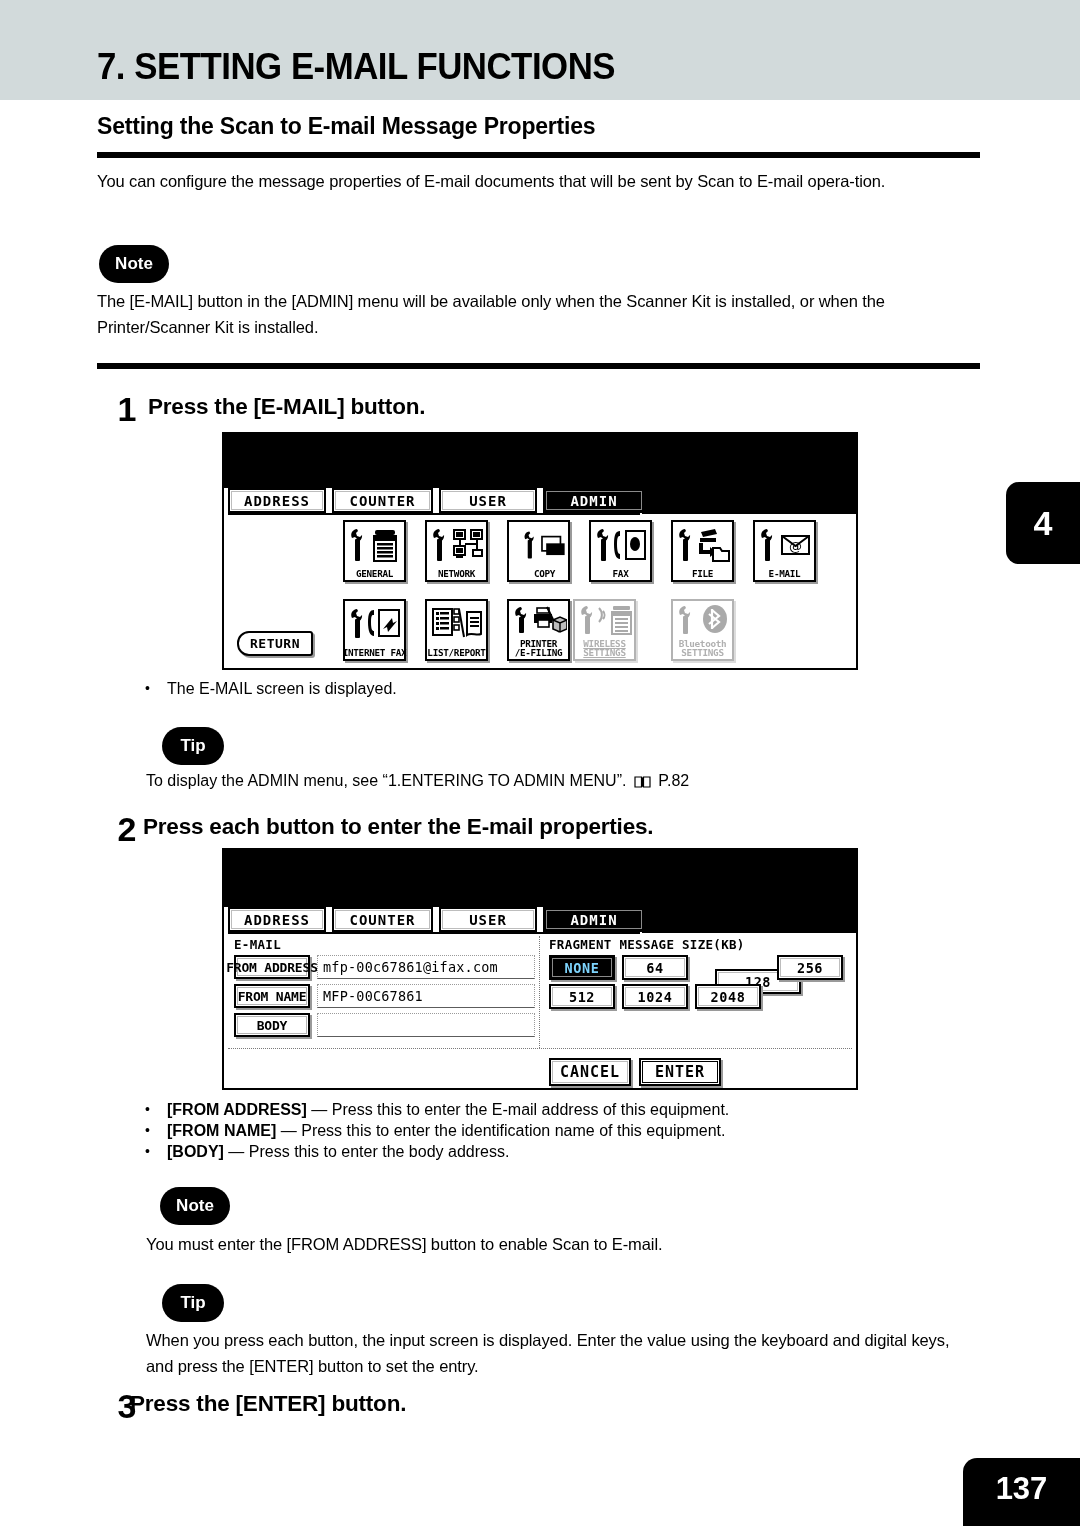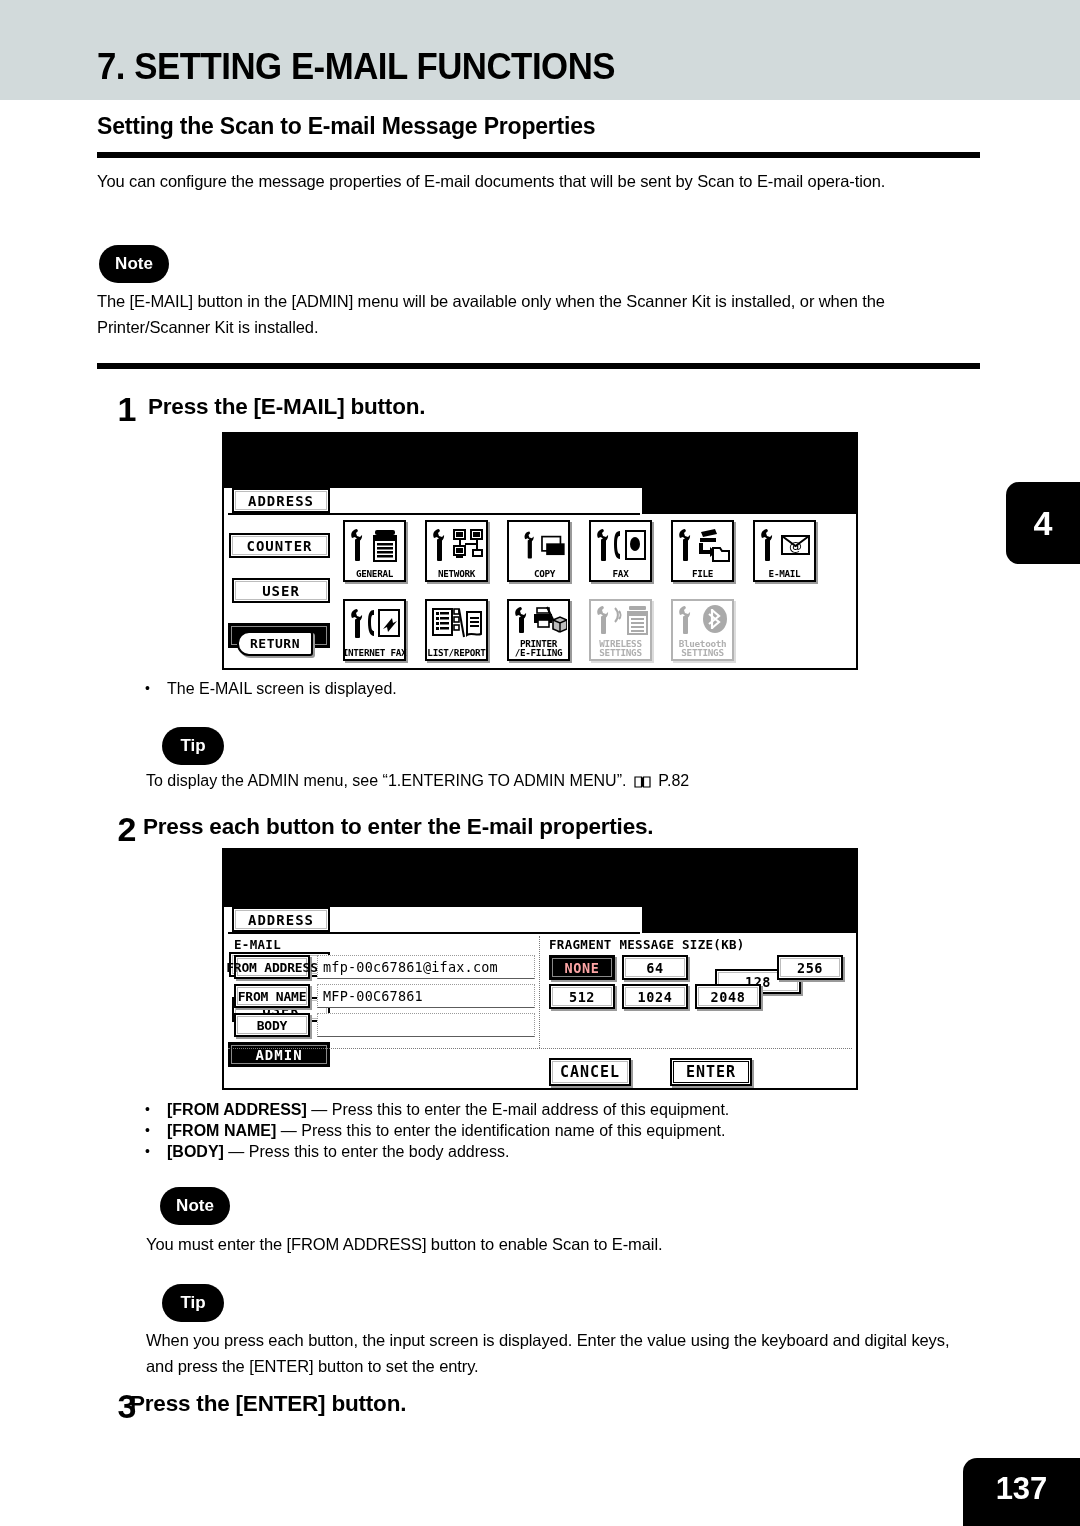--- a/index.html
+++ b/index.html
@@ -145,22 +145,21 @@
   .lcd-top-black {
     position: absolute;
     left: 0; top: 0;
     width: 100%;
     background: #000;
   }
   .lcd-tabs {
     position: absolute;
     display: flex;
     align-items: flex-end;
-    gap: 20px;
-    flex-direction: column;
+    gap: 6px;
   }
   .lcd-tab {
     height: 25px;
     border: 2px solid #000;
     background: #fff;
     display: flex;
     align-items: center;
     justify-content: center;
     font-size: 14px;
     font-weight: bold;
@@ -269,21 +268,21 @@
     background: #fff;
     display: flex;
     align-items: center;
     justify-content: center;
     font-size: 13.5px;
     font-weight: bold;
     letter-spacing: 0.6px;
     box-shadow: inset 0 0 0 1px #fff, inset 0 0 0 2px #bdbdbd, 2px 2px 0 #9a9a9a;
   }
   .size-btn.sel {
-    background: #000; color: #fca5a5;
+    background: #000; color: #7dd3fc;
     box-shadow: inset 0 0 0 1px #000, inset 0 0 0 2px #8a8a8a, 2px 2px 0 #9a9a9a;
   }
   .vdiv {
     position: absolute;
     border-left: 1px dotted #7a7a7a;
   }
   .hdiv {
     position: absolute;
     border-top: 1px dotted #7a7a7a;
   }
@@ -293,21 +292,21 @@
     border: 2px solid #000;
     background: #fff;
     display: flex;
     align-items: center;
     justify-content: center;
     font-size: 15px;
     font-weight: bold;
     letter-spacing: 1px;
     box-shadow: inset 0 0 0 1px #fff, inset 0 0 0 2px #bdbdbd, 2px 2px 0 #9a9a9a;
   }
-  .action-btn.strong { box-shadow: inset 0 0 0 1px #fff, inset 0 0 0 2px #000, 2px 2px 0 #9a9a9a; margin-left: 31px; }
+  .action-btn.strong { box-shadow: inset 0 0 0 1px #fff, inset 0 0 0 2px #000, 2px 2px 0 #9a9a9a; }
 
   .bookglyph { display:inline-block; vertical-align:-2px; margin:0 3px; }
 </style>
 </head>
 <body>
 
 <div class="chapter-band"></div>
 <div class="chapter-title">7. SETTING E-MAIL FUNCTIONS</div>
 
 <div class="section-title">Setting the Scan to E-mail Message Properties</div>
@@ -502,21 +501,21 @@
           <rect x="27" y="14" width="11" height="7" fill="#fff" stroke="#000" stroke-width="1.6"></rect>
           <path d="M48 26L36 1" stroke="#000" stroke-width="2"></path>
           <path d="M42 14l7-3 7 3v9l-7 3-7-3z" fill="#bdbdbd" stroke="#000" stroke-width="1.6"></path>
           <path d="M42 14l7 3 7-3M49 17v9" fill="none" stroke="#000" stroke-width="1.4"></path>
         </g>
       </svg>
     </div>
     <div class="lbl two">PRINTER<br>/E-FILING</div>
   </div>
 
-  <div class="icon-btn disabled" style="left:365px; top:165px;">
+  <div class="icon-btn disabled" style="left:349px; top:165px;text-decoration:underline;">
     <div class="glyph">
       <svg width="56" height="32" viewBox="0 0 56 32">
         <g fill="#000">
           <path d="M10 2a6 6 0 0 0-5 9l3-1 2 2-1 3a6 6 0 0 0 6-7l-2 2-3-1-1-3 2-2z"></path>
           <rect x="8" y="12" width="5" height="18" rx="1"></rect>
           <path d="M22 4a10 10 0 0 1 0 14M26 7a6 6 0 0 1 0 8" fill="none" stroke="#000" stroke-width="2"></path>
           <rect x="36" y="2" width="17" height="4" rx="1"></rect>
           <rect x="34" y="7" width="21" height="3"></rect>
           <rect x="35" y="11" width="19" height="19" fill="#fff" stroke="#000" stroke-width="2"></rect>
           <rect x="38" y="14" width="13" height="2"></rect>

